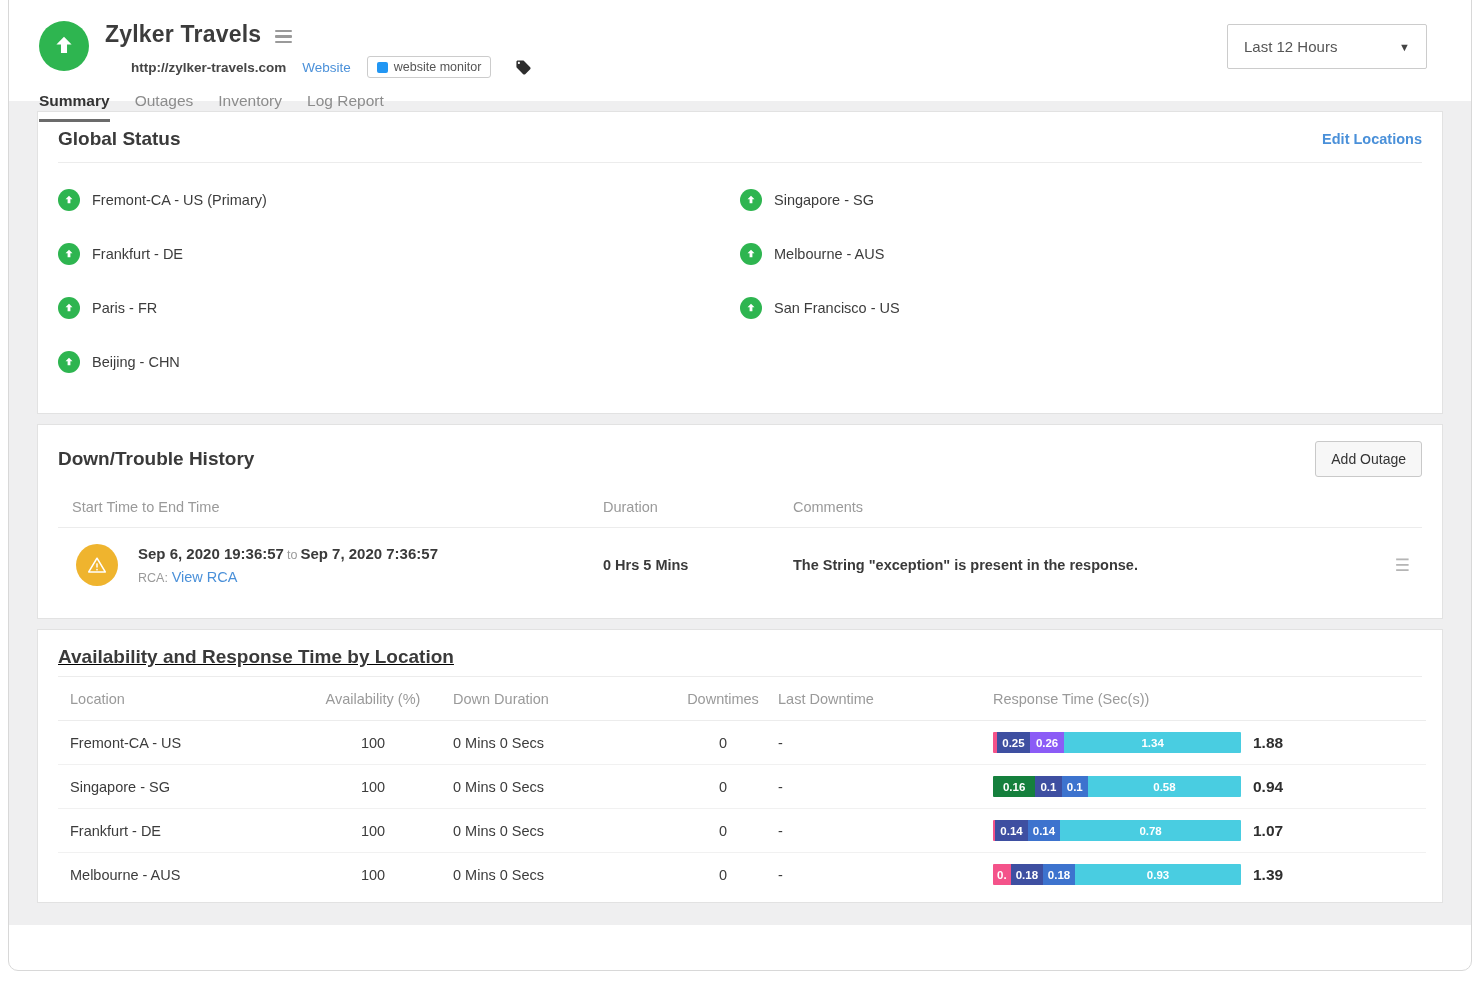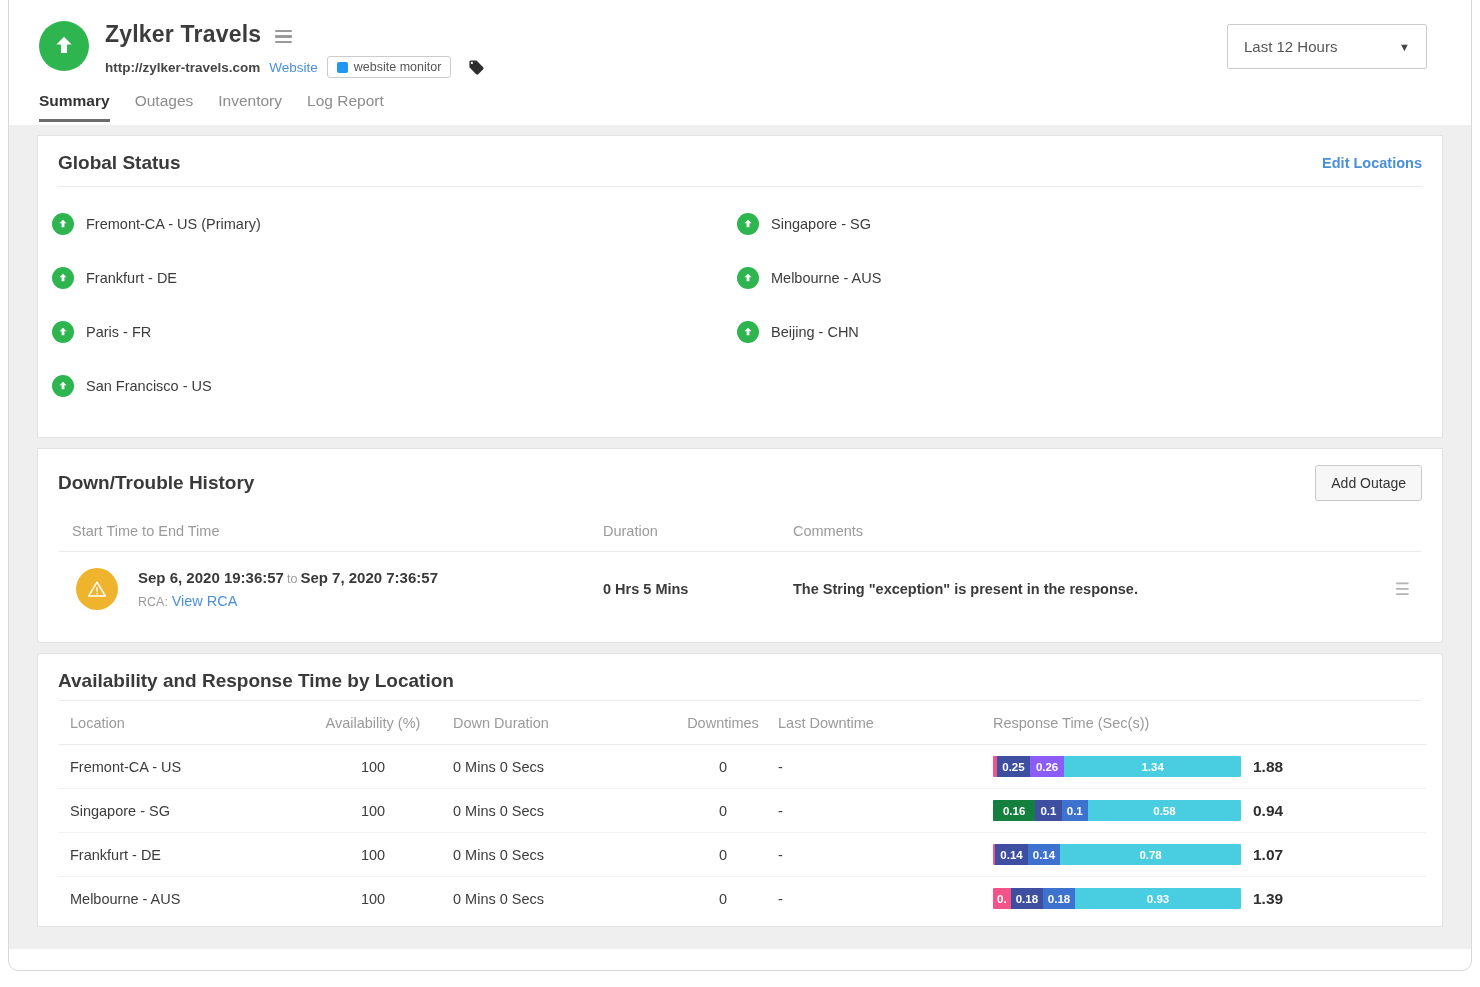--- a/index.html
+++ b/index.html
@@ -1,28 +1,28 @@
 <!DOCTYPE html>
 <html><head>
 <meta charset="utf-8">
 <style>
   * { margin:0; padding:0; box-sizing:border-box; }
   html,body { width:1480px; height:987px; background:#fff; font-family:"Liberation Sans", sans-serif; overflow:hidden; }
   .frame { position:absolute; left:8px; top:-10px; right:8px; bottom:16px;
            border:1px solid #d8d8d8; border-radius:10px; background:#fff; overflow:hidden; padding-top:10px; }
 
   
-  .app-header { position:relative; background:#fff; padding:20px 30px 16px 30px; height:124px; }
+  .app-header { position:relative; background:#fff; padding:20px 30px 16px 30px; height:100px; }
   .monitor-icon-big { position:absolute; left:30px; top:20px; width:50px; height:50px; border-radius:50%;
                       background:#2eb550; display:flex; align-items:center; justify-content:center; }
   .title-row { margin-left:66px; display:flex; align-items:center; gap:14px; }
   .app-title { font-size:23px; font-weight:700; color:#3c3c3c; letter-spacing:.2px; }
   .menu-lines { display:inline-flex; flex-direction:column; gap:3px; cursor:pointer; padding-top:4px; }
   .menu-lines span { display:block; width:17px; height:2.5px; background:#9a9a9a; border-radius:1px; }
-  .sub-row { margin-left:66px; margin-top:8px; display:flex; align-items:center; gap:9px; }
+  .sub-row { margin-left:92px; margin-top:8px; display:flex; align-items:center; gap:16px; }
   .mon-url { font-size:13.5px; font-weight:700; color:#454545; }
   .link { color:#4a90d9; text-decoration:none; cursor:pointer; }
   .website-link { font-size:13.5px; }
   .monitor-badge { display:inline-flex; align-items:center; gap:6px; border:1px solid #ccc; border-radius:3px;
                    padding:3px 9px; font-size:12.5px; color:#555; background:#fff; }
   .badge-square { width:11px; height:11px; border-radius:2px; background:#2196f3; }
   .tag-ico { margin-left:8px; display:inline-flex; }
   .tabs { margin-top:14px; display:flex; gap:25px; padding-left:0; }
   .tab { font-size:15.5px; color:#8c8c8c; padding-bottom:9px; cursor:pointer; border-bottom:3px solid transparent; }
   .tab.active { color:#333; font-weight:700; border-bottom-color:#6b6b6b; }
@@ -33,21 +33,21 @@
 
   
   .content { background:#efeff0; padding:10px 28px 20px 28px; height:calc(100% - 145px); }
   .card { background:#fff; border:1px solid #e2e2e2; margin-bottom:10px; }
   .card-head { display:flex; align-items:center; justify-content:space-between; padding:16px 20px 12px 20px; }
   .card-title { font-size:19px; font-weight:700; color:#3a3a3a; }
   .edit-link { font-size:14.5px; font-weight:700; }
   .divider { border-top:1px solid #ececec; margin:0 20px; }
 
   
-  .loc-grid { display:grid; grid-template-columns:1fr 1fr; padding:10px 20px 24px 14px;text-align:center; }
+  .loc-grid { display:grid; grid-template-columns:1fr 1fr; padding:10px 20px 24px 20px;text-align:center; }
   .loc-item { display:flex; align-items:center; gap:12px; padding:16px 0; }
   .loc-item .up-badge { width:22px; height:22px; border-radius:50%; background:#2eb550; display:flex; align-items:center; justify-content:center; flex:none; }
   .loc-name { font-size:14.5px; color:#3c3c3c; }
 
   
   .add-outage { border:1px solid #c9c9c9; background:#f7f7f7; border-radius:3px; padding:9px 15px;
                 font-size:14px; color:#333; cursor:pointer; font-family:inherit; }
   .dt-table { padding:0 20px 14px 20px; }
   .dt-cols { display:flex; align-items:center; color:#9a9a9a; font-size:14.5px; padding:10px 0 12px 0; border-bottom:1px solid #ececec; }
   .dt-c1 { width:545px; padding-left:14px; }
@@ -177,29 +177,29 @@
               </svg>
             </span>
           <span class="loc-name">Paris - FR</span>
         </div>
         <div class="loc-item">
           <span class="up-badge">
               <svg width="12" height="12" viewBox="0 0 24 24">
                 <path d="M12 3.5l7 7h-4.2v8h-5.6v-8H5z" fill="#fff"></path>
               </svg>
             </span>
+          <span class="loc-name">San Francisco - US</span>
+        </div>
+        <div class="loc-item">
+          <span class="up-badge">
+              <svg width="12" height="12" viewBox="0 0 24 24">
+                <path d="M12 3.5l7 7h-4.2v8h-5.6v-8H5z" fill="#fff"></path>
+              </svg>
+            </span>
           <span class="loc-name">Beijing - CHN</span>
-        </div>
-        <div class="loc-item">
-          <span class="up-badge">
-              <svg width="12" height="12" viewBox="0 0 24 24">
-                <path d="M12 3.5l7 7h-4.2v8h-5.6v-8H5z" fill="#fff"></path>
-              </svg>
-            </span>
-          <span class="loc-name">San Francisco - US</span>
         </div>
       </div>
     </div>
 
     <div class="card">
       <div class="card-head">
         <span class="card-title">Down/Trouble History</span>
         <button class="add-outage">Add Outage</button>
       </div>
       <div class="dt-table">
@@ -228,21 +228,21 @@
             </span>
           </div>
           <span class="dt-dur">0 Hrs 5 Mins</span>
           <span class="dt-comment">The String "exception" is present in the response.</span>
           <span class="row-menu">☰</span>
         </div>
       </div>
     </div>
 
     <div class="card">
-      <div class="card-head" style="padding-bottom:8px;">
+      <div class="card-head" style="padding-bottom:8px;text-decoration:underline;">
         <span class="card-title">Availability and Response Time by Location</span>
       </div>
       <div class="divider"></div>
       <div class="av-table">
         <div class="av-cols">
           <span class="c-loc">Location</span>
           <span class="c-avail">Availability (%)</span>
           <span class="c-dur">Down Duration</span>
           <span class="c-times">Downtimes</span>
           <span class="c-last">Last Downtime</span>

